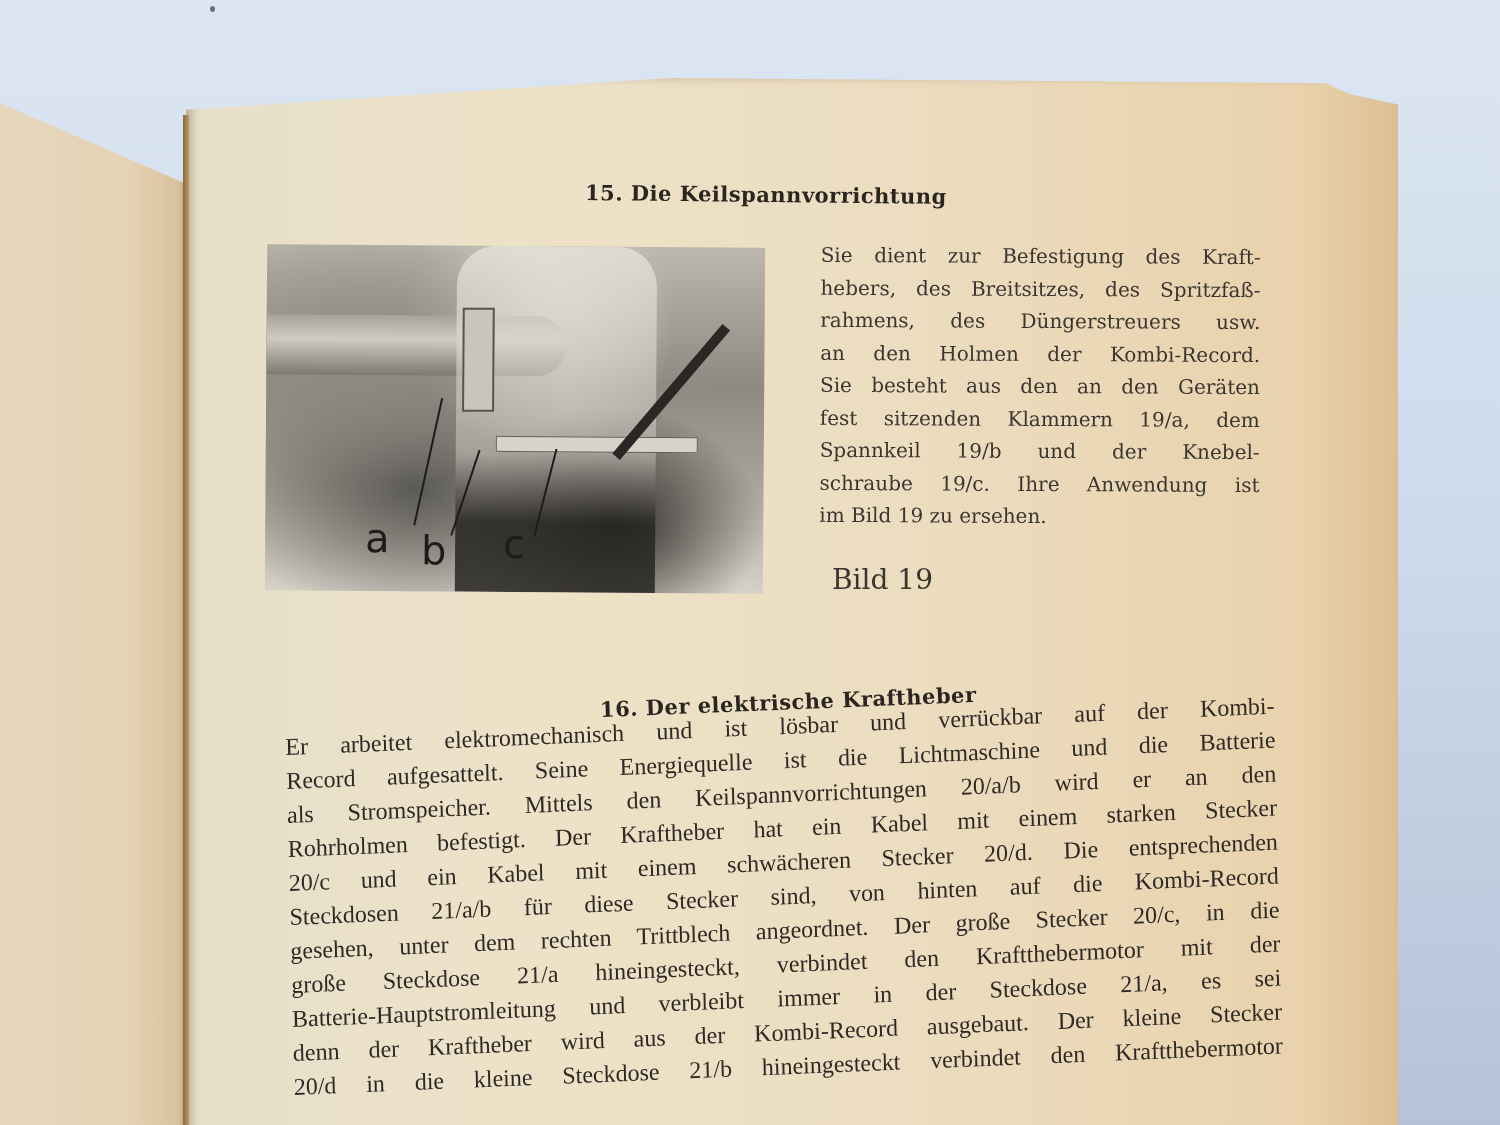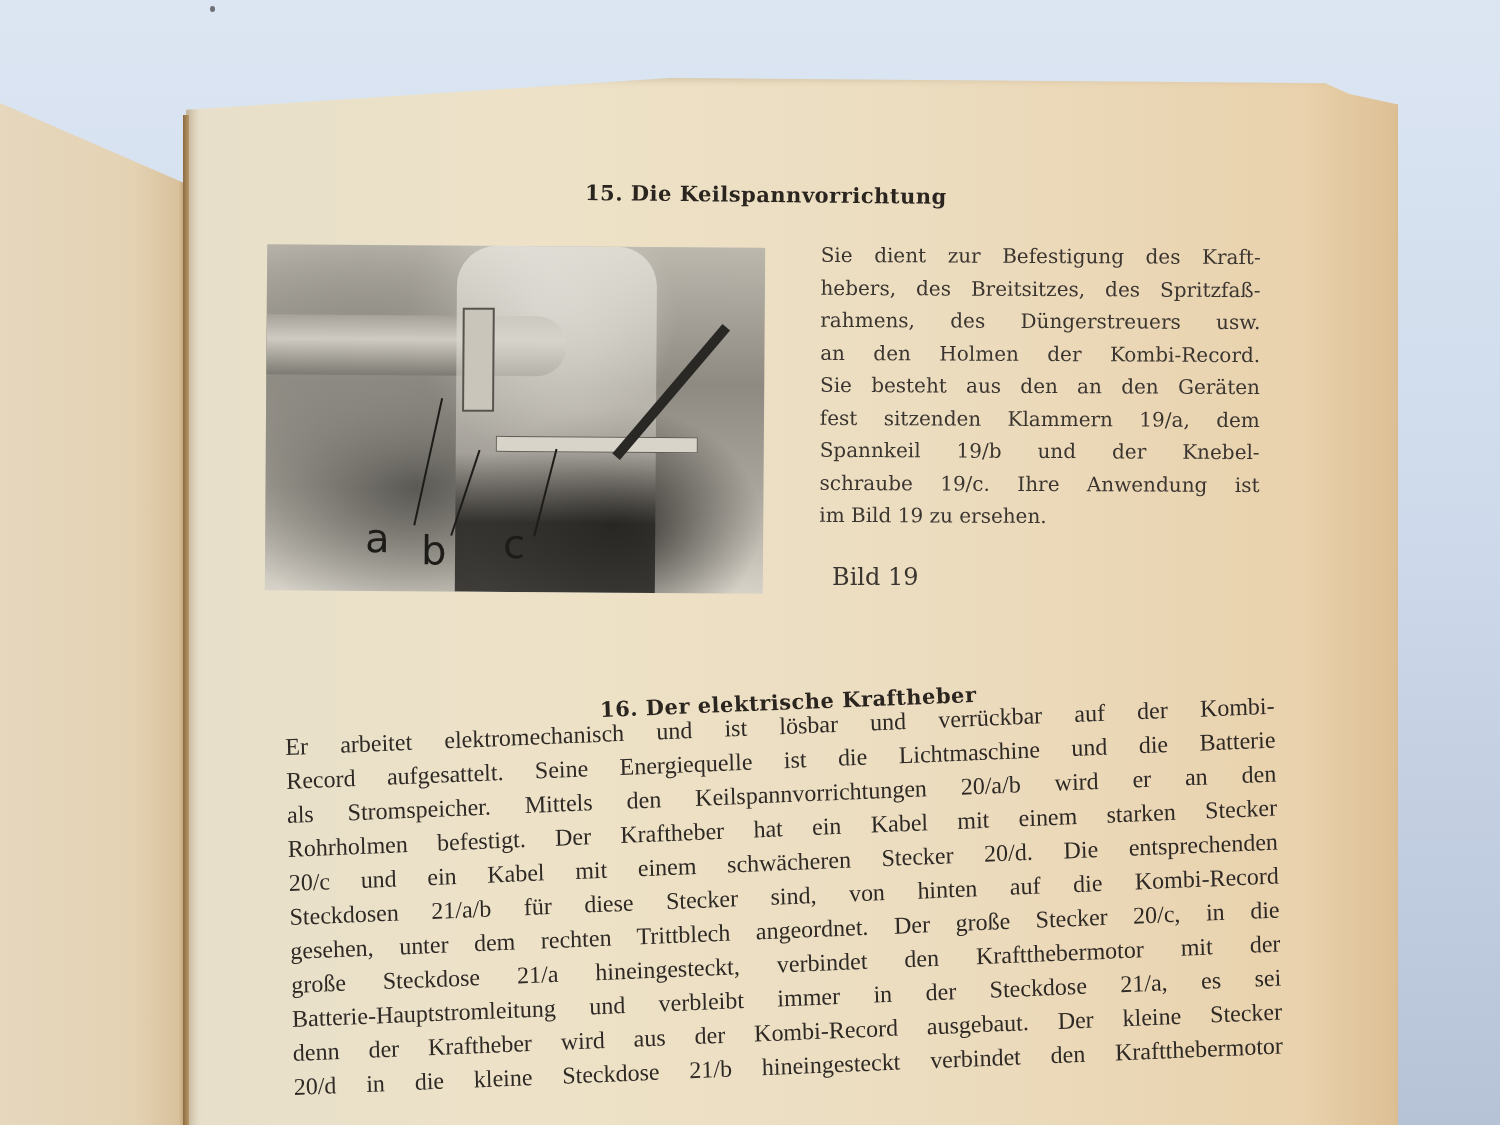--- a/index.html
+++ b/index.html
@@ -155,21 +155,21 @@
       white-space: nowrap;
       text-align-last: justify;
     }
     .side-text .line.last {
       text-align-last: left;
     }
     .caption {
       position: absolute;
       left: 832px;
       top: 563px;
-      font-size: 24px;
+      font-size: 28px;
       color: #3b3530;
     }
     .body-text {
       position: absolute;
       left: 285px;
       top: 730px;
       width: 990px;
       font-family: "Liberation Serif", "DejaVu Serif", serif;
       font-size: 24px;
       line-height: 34px;

